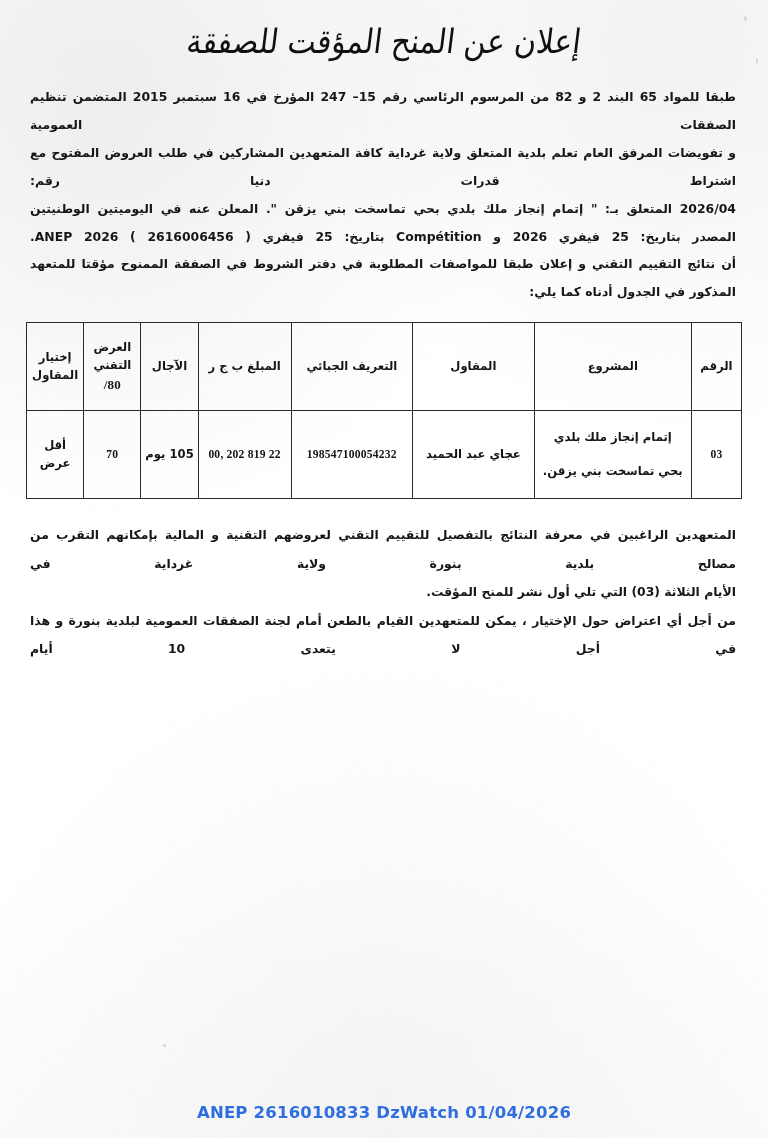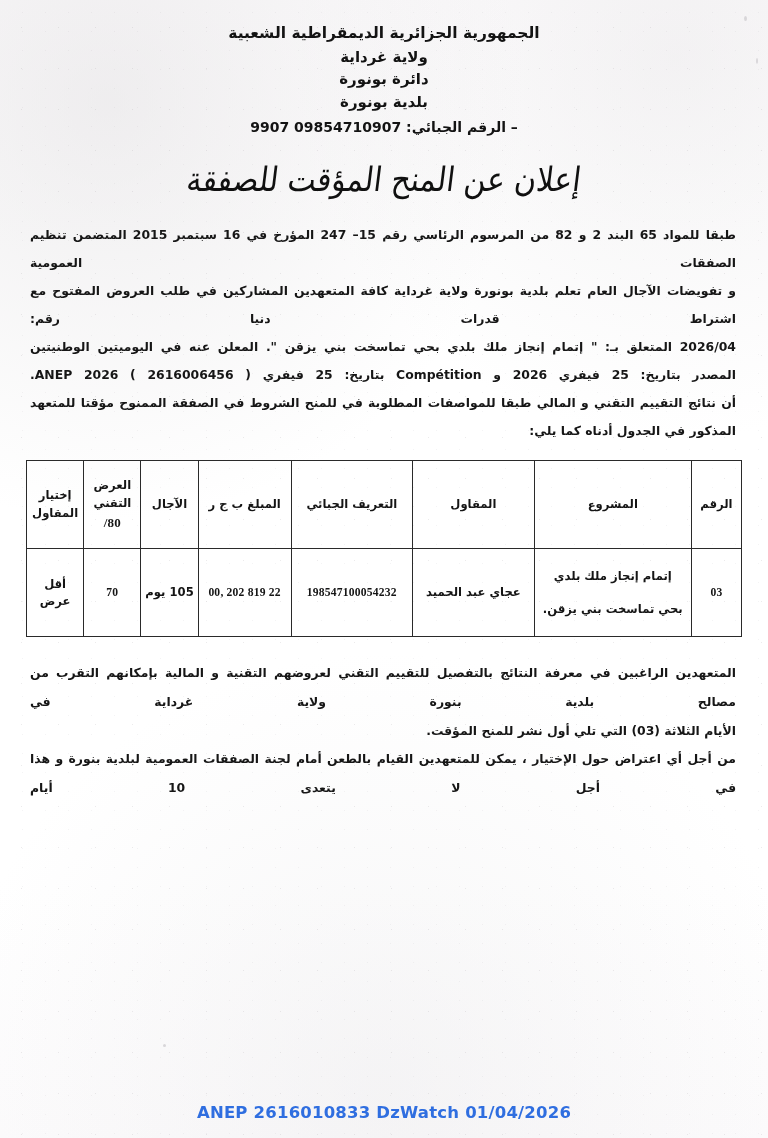--- a/index.html
+++ b/index.html
@@ -200,38 +200,31 @@
 
 <div class="page"></div>
 <div class="speckle"></div>
 
 <div class="mark" style="left:744px;top:16px;width:3px;height:5px;"></div>
 <div class="mark" style="left:756px;top:58px;width:2px;height:6px;"></div>
 <div class="mark" style="left:163px;top:1044px;width:3px;height:3px;"></div>
 
 <div class="content">
 
-  <div class="header">
-    <div class="hline l1">الجمهورية الجزائرية الديمقراطية الشعبية</div>
-    <div class="hline l2">ولاية غرداية</div>
-    <div class="hline l3">دائرة بونورة</div>
-    <div class="hline l4">بلدية بونورة</div>
-    <div class="hline l5">– الرقم الجبائي: 09854710907 9907</div>
-  </div>
 
   <div class="title-wrap">
     <div class="doc-title">إعلان عن المنح المؤقت للصفقة</div>
   </div>
 
   <div class="body-block">
     <div class="pline">طبقا للمواد 65 البند 2 و 82 من المرسوم الرئاسي رقم 15– 247 المؤرخ في 16 سبتمبر 2015 المتضمن تنظيم الصفقات العمومية</div>
-    <div class="pline">و تفويضات الآجال العام تعلم بلدية بونورة ولاية غرداية كافة المتعهدين المشاركين في طلب العروض المفتوح مع اشتراط قدرات دنيا رقم:</div>
+    <div class="pline">و تفويضات المرفق العام تعلم بلدية المتعلق ولاية غرداية كافة المتعهدين المشاركين في طلب العروض المفتوح مع اشتراط قدرات دنيا رقم:</div>
     <div class="pline">2026/04 المتعلق بـ: " إتمام إنجاز ملك بلدي بحي تماسخت بني يزقن ". المعلن عنه في اليوميتين الوطنيتين</div>
     <div class="pline">المصدر بتاريخ: 25 فيفري 2026 و Compétition بتاريخ: 25 فيفري ANEP 2026 ( 2616006456 ).</div>
-    <div class="pline last">أن نتائج التقييم التقني و المالي طبقا للمواصفات المطلوبة في للمنح الشروط في الصفقة الممنوح مؤقتا للمتعهد المذكور في الجدول أدناه كما يلي:</div>
+    <div class="pline last">أن نتائج التقييم التقني و إعلان طبقا للمواصفات المطلوبة في دفتر الشروط في الصفقة الممنوح مؤقتا للمتعهد المذكور في الجدول أدناه كما يلي:</div>
   </div>
 
   <div class="table-wrap">
     <table class="result">
       <thead>
         <tr>
           <th class="c-num">الرقم</th>
           <th class="c-proj">المشروع</th>
           <th class="c-contr">المقاول</th>
           <th class="c-tax">التعريف الجبائي</th>

